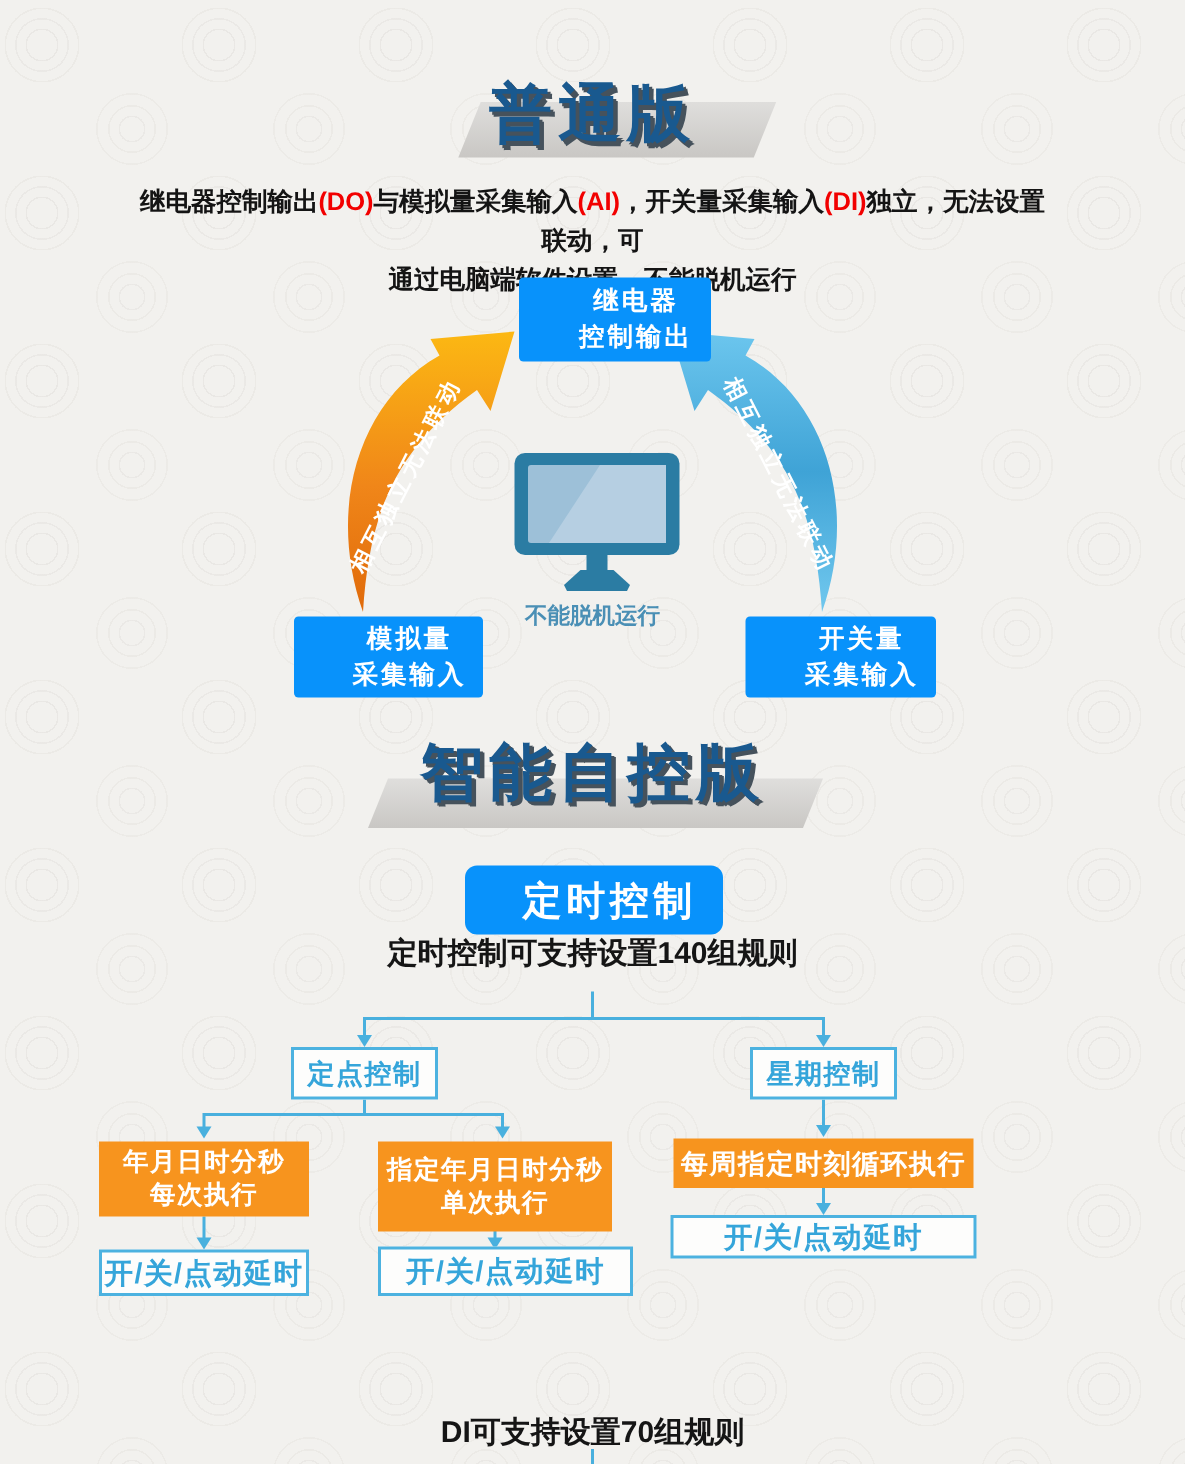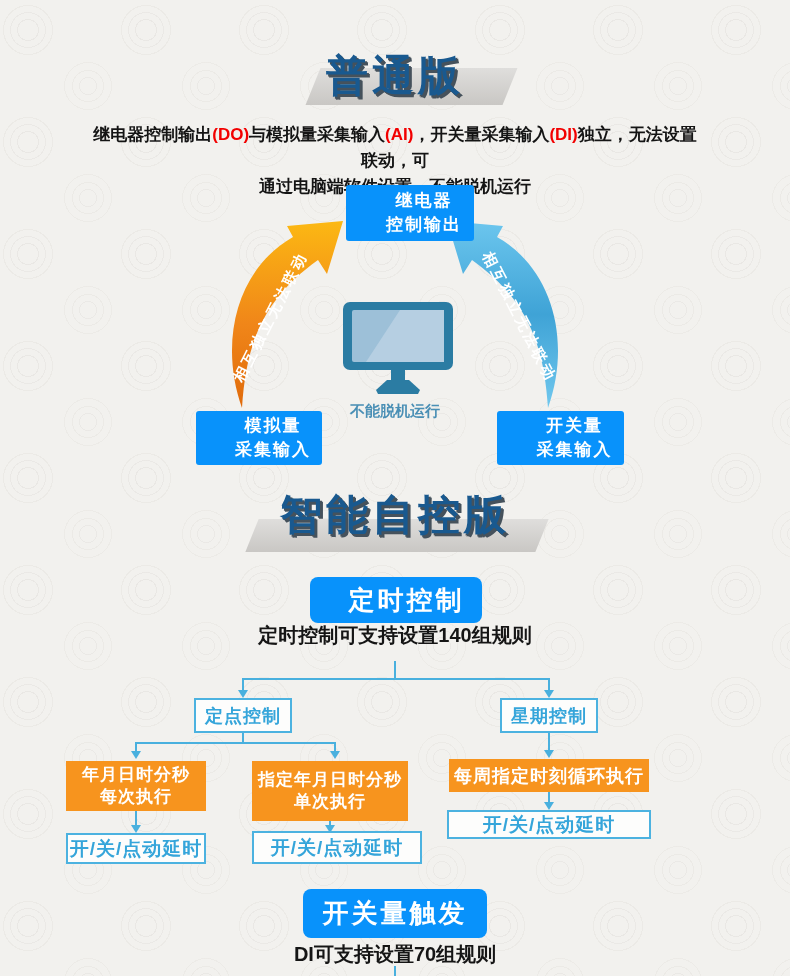--- a/index.html
+++ b/index.html
@@ -137,17 +137,16 @@
   <div class="ah" style="left:131px;top:825px;"></div>
   <div class="vline" style="left:329px;top:811px;height:15px;"></div>
   <div class="ah" style="left:325px;top:825px;"></div>
   <div class="vline" style="left:548px;top:792px;height:11px;"></div>
   <div class="ah" style="left:544px;top:802px;"></div>
 
   <div class="outline-box delay boxlayer" style="left:66px;top:833px;width:140px;height:31px;">开/关/点动延时</div>
   <div class="outline-box delay boxlayer" style="left:252px;top:831px;width:170px;height:33px;">开/关/点动延时</div>
   <div class="outline-box delay boxlayer" style="left:447px;top:810px;width:204px;height:29px;">开/关/点动延时</div>
 
-  <button class="big-btn" style="left:303px;top:889px;width:184px;height:49px;">开关量触发</button>
   <div class="rule-caption" style="top:941px;">DI可支持设置70组规则</div>
   <div class="vline" style="left:394px;top:966px;height:10px;"></div>
 
 </div>
 
 </body></html>

